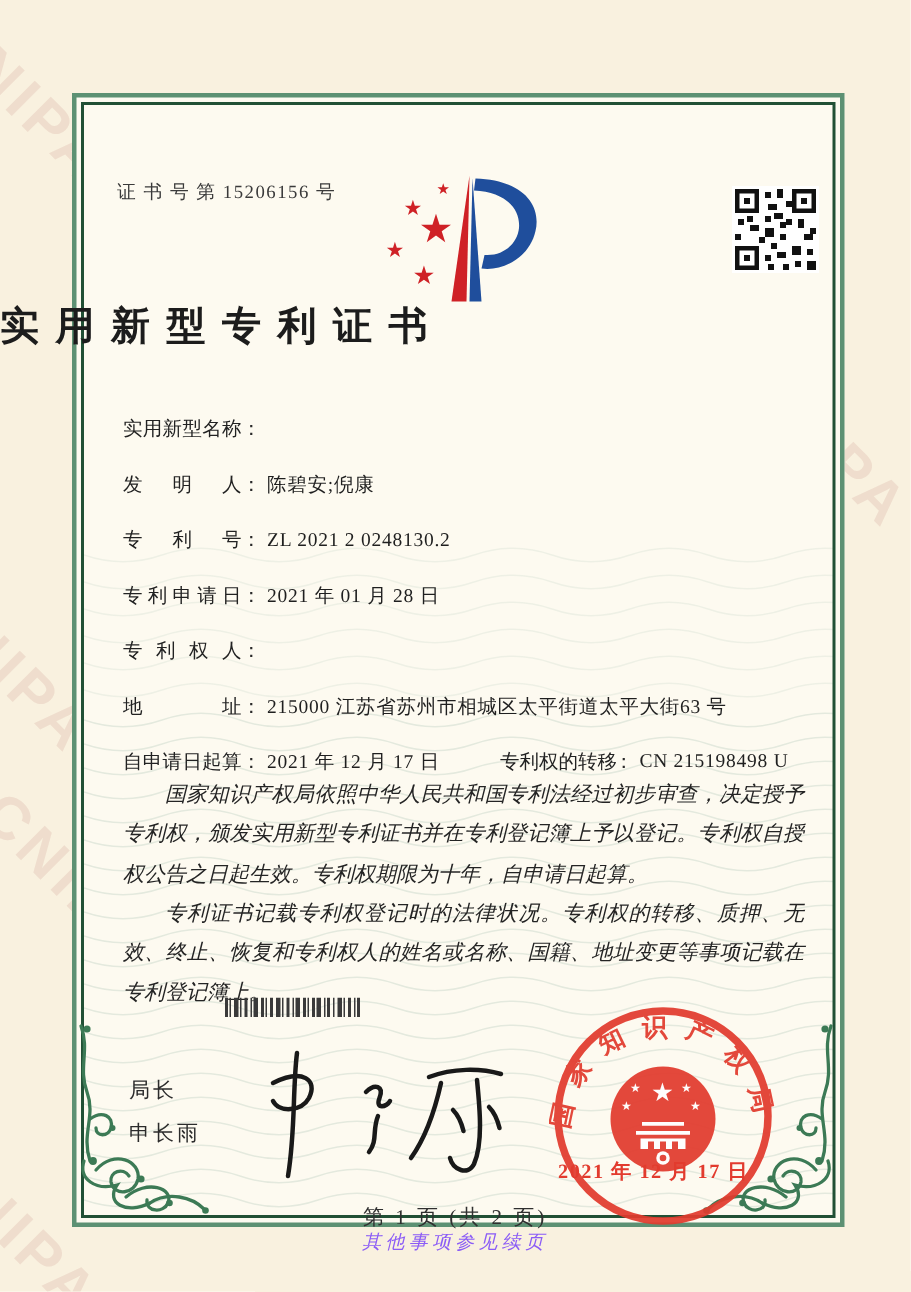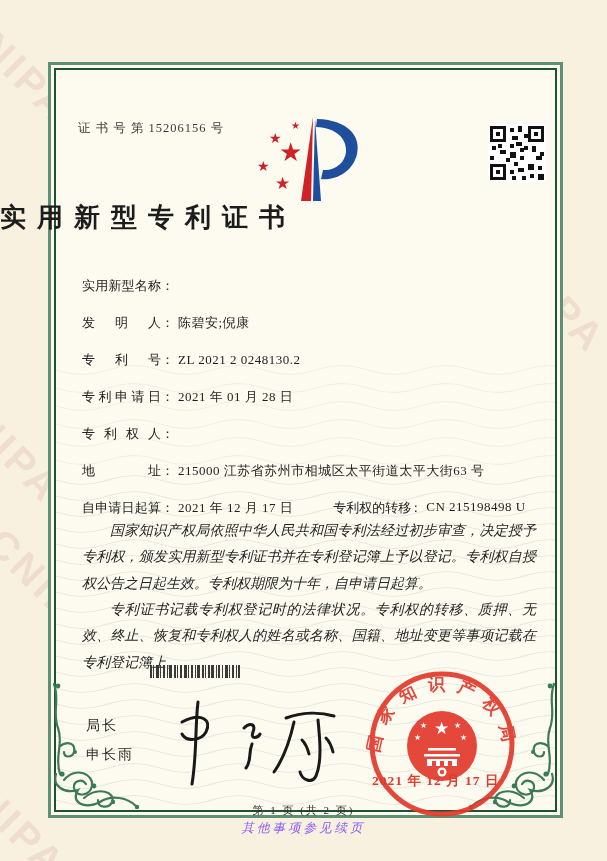--- a/index.html
+++ b/index.html
@@ -47,32 +47,32 @@
   .fpair2{margin-left:40px;display:flex;}
   .fpair2 .flabel{width:76px;}
   .paras{
     position:absolute;left:82px;top:498px;width:454px;
     font-size:14px;line-height:1.88;font-style:italic;color:#242424;
     text-align:justify;
   }
   .paras p{margin:0;text-indent:2em;}
   .signer{
     position:absolute;left:86px;top:692px;font-size:14px;line-height:29px;
-    font-family:Liberation Mono, monospace;color:#2b2b2b;letter-spacing:2px;
+    font-family:Liberation Sans, sans-serif;color:#2b2b2b;letter-spacing:2px;
   }
   .signature-svg{position:absolute;left:168px;top:668px;}
   .barcode{position:absolute;left:150px;top:645px;}
   .seal{position:absolute;left:366px;top:648px;z-index:4;opacity:.93;}
   .seal-date{
     position:absolute;left:372px;top:752px;z-index:5;
     font-size:13.5px;font-weight:bold;color:#e23b2e;letter-spacing:1px;white-space:nowrap;
   }
   .page-footer{
     position:absolute;left:0;top:783px;width:100%;text-align:center;
-    font-size:11px;color:#2f2f2f;letter-spacing:2px;
+    font-size:14px;color:#2f2f2f;letter-spacing:2px;
   }
   .continuation{
     position:absolute;left:0;top:820px;width:100%;text-align:center;
     font-size:12.5px;color:#8b5cf6;letter-spacing:3px;font-style:italic;z-index:3;
   }
   .flourish{position:absolute;z-index:3;pointer-events:none;}
   .flourish.bl{left:50px;bottom:51px;}
   .flourish.br{right:49px;bottom:51px;transform:scaleX(-1);}
 </style>
 </head>

